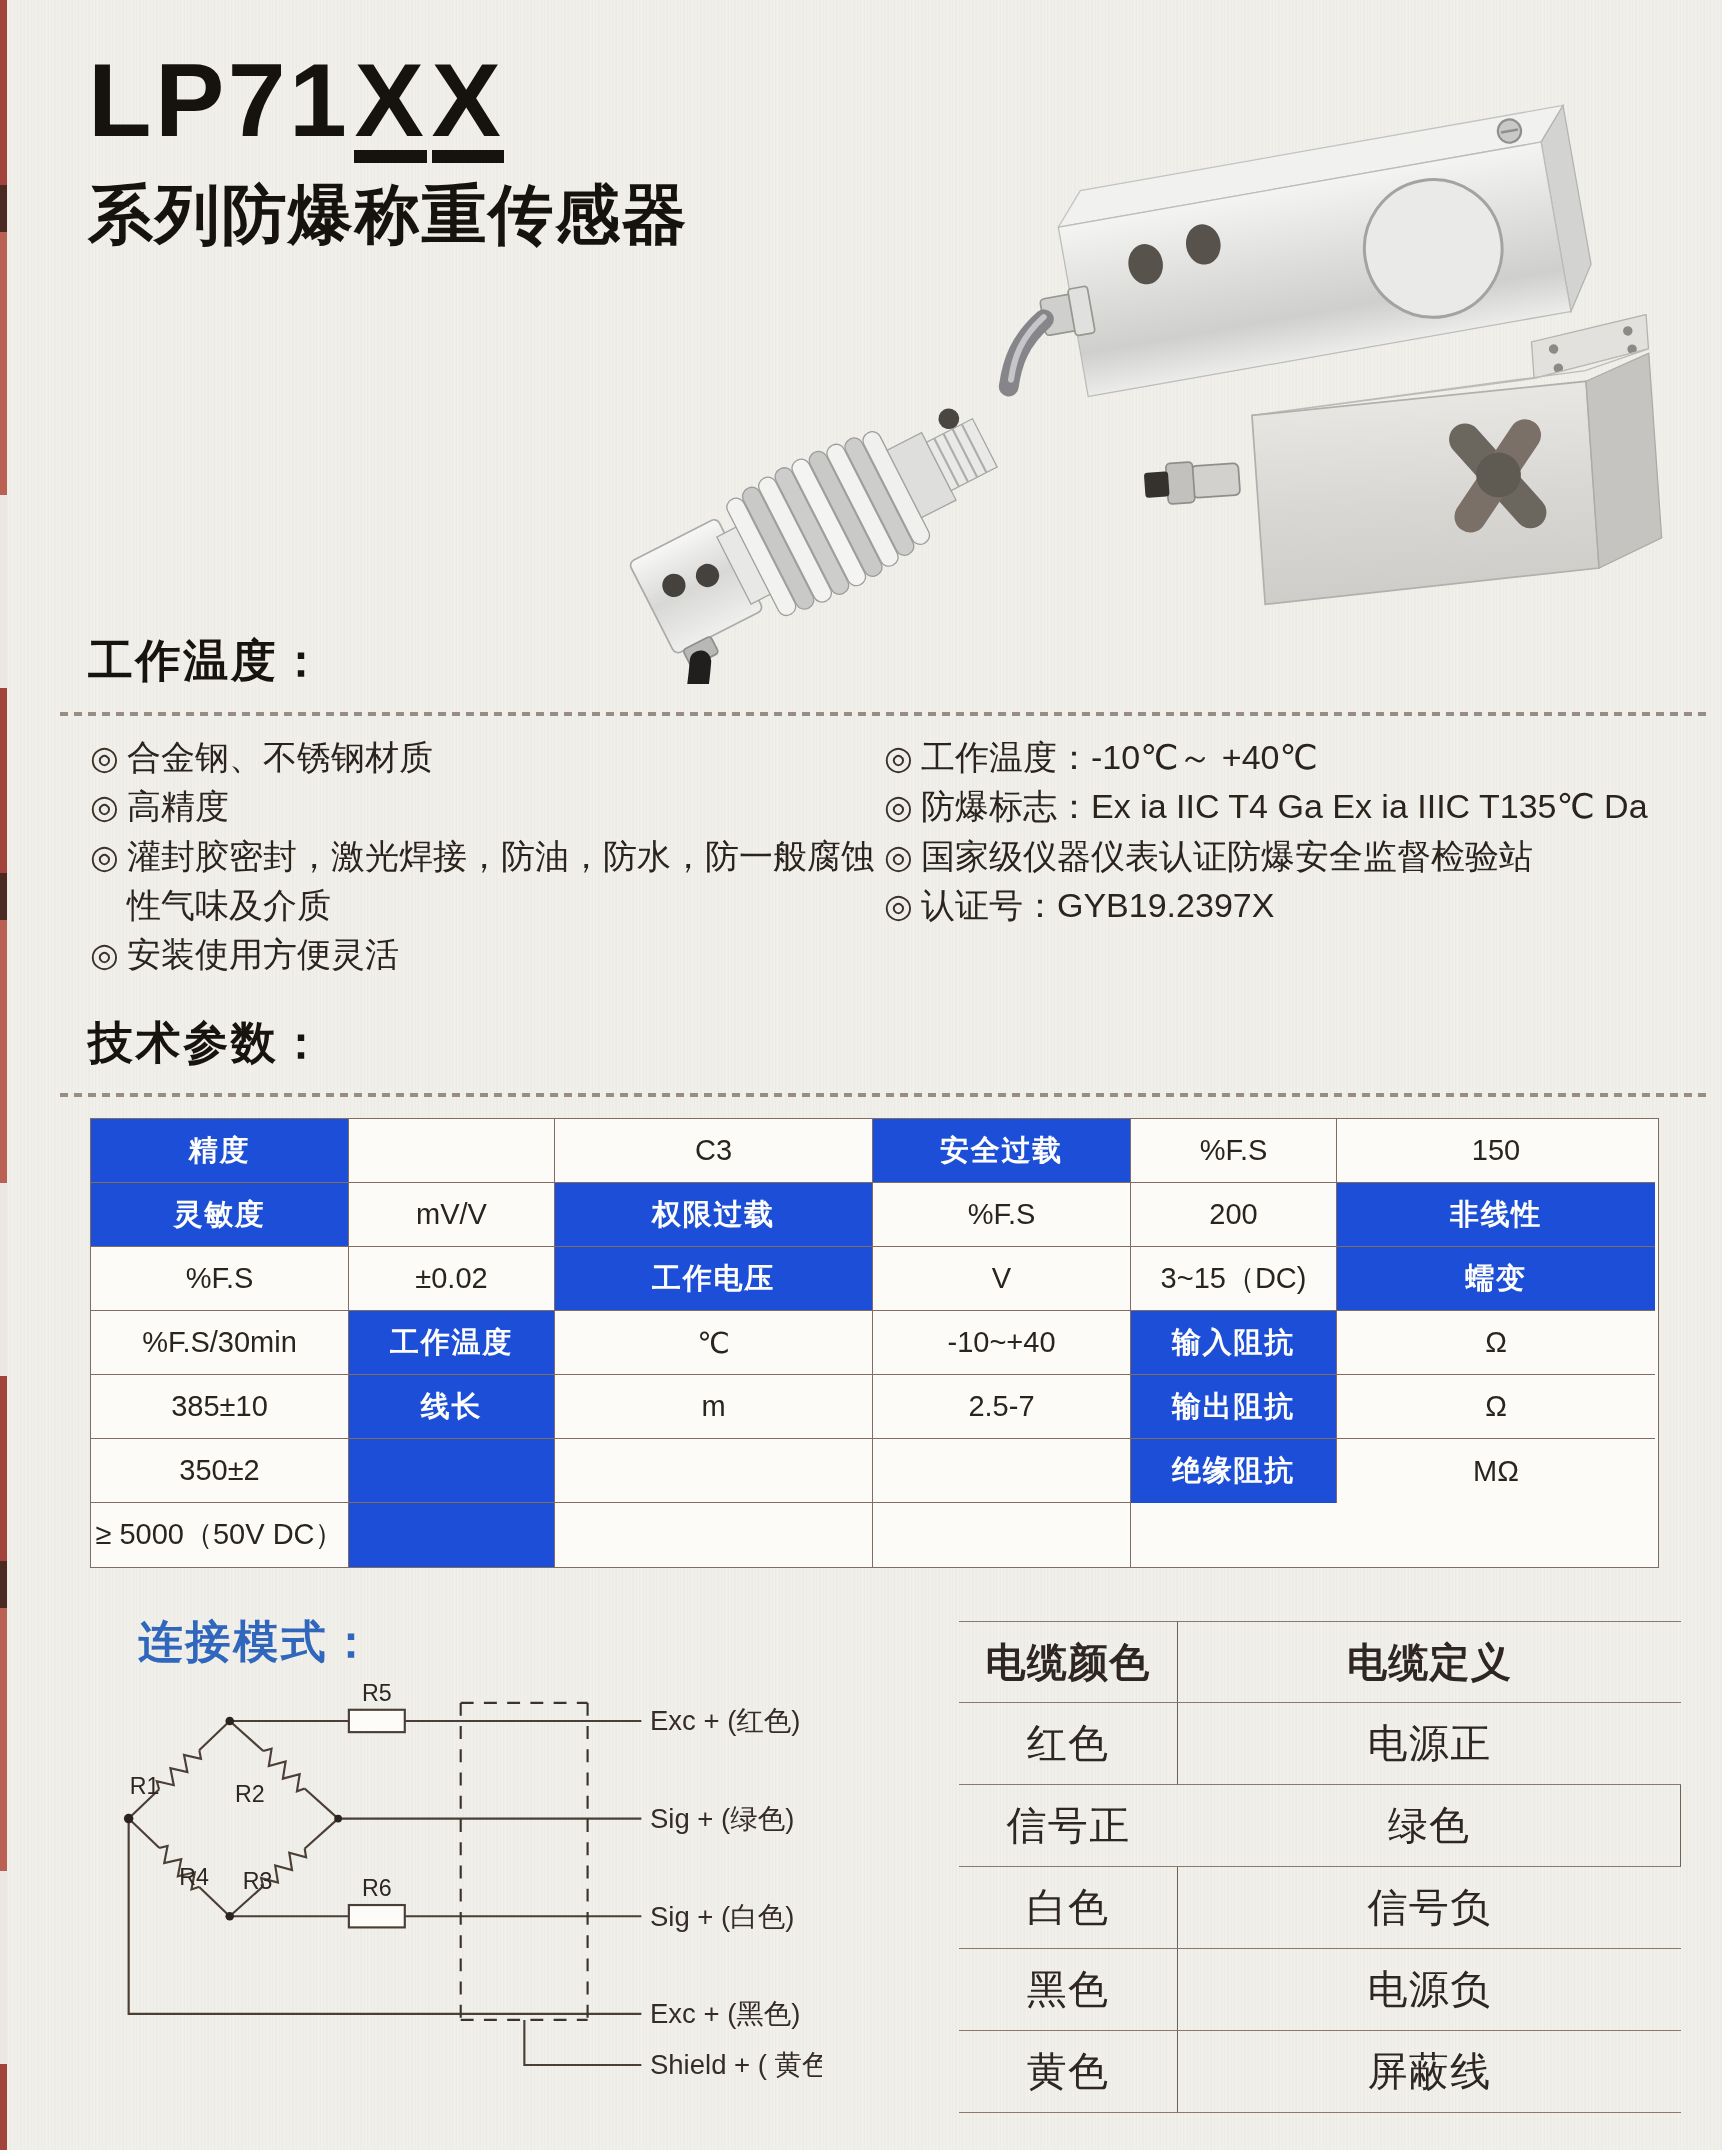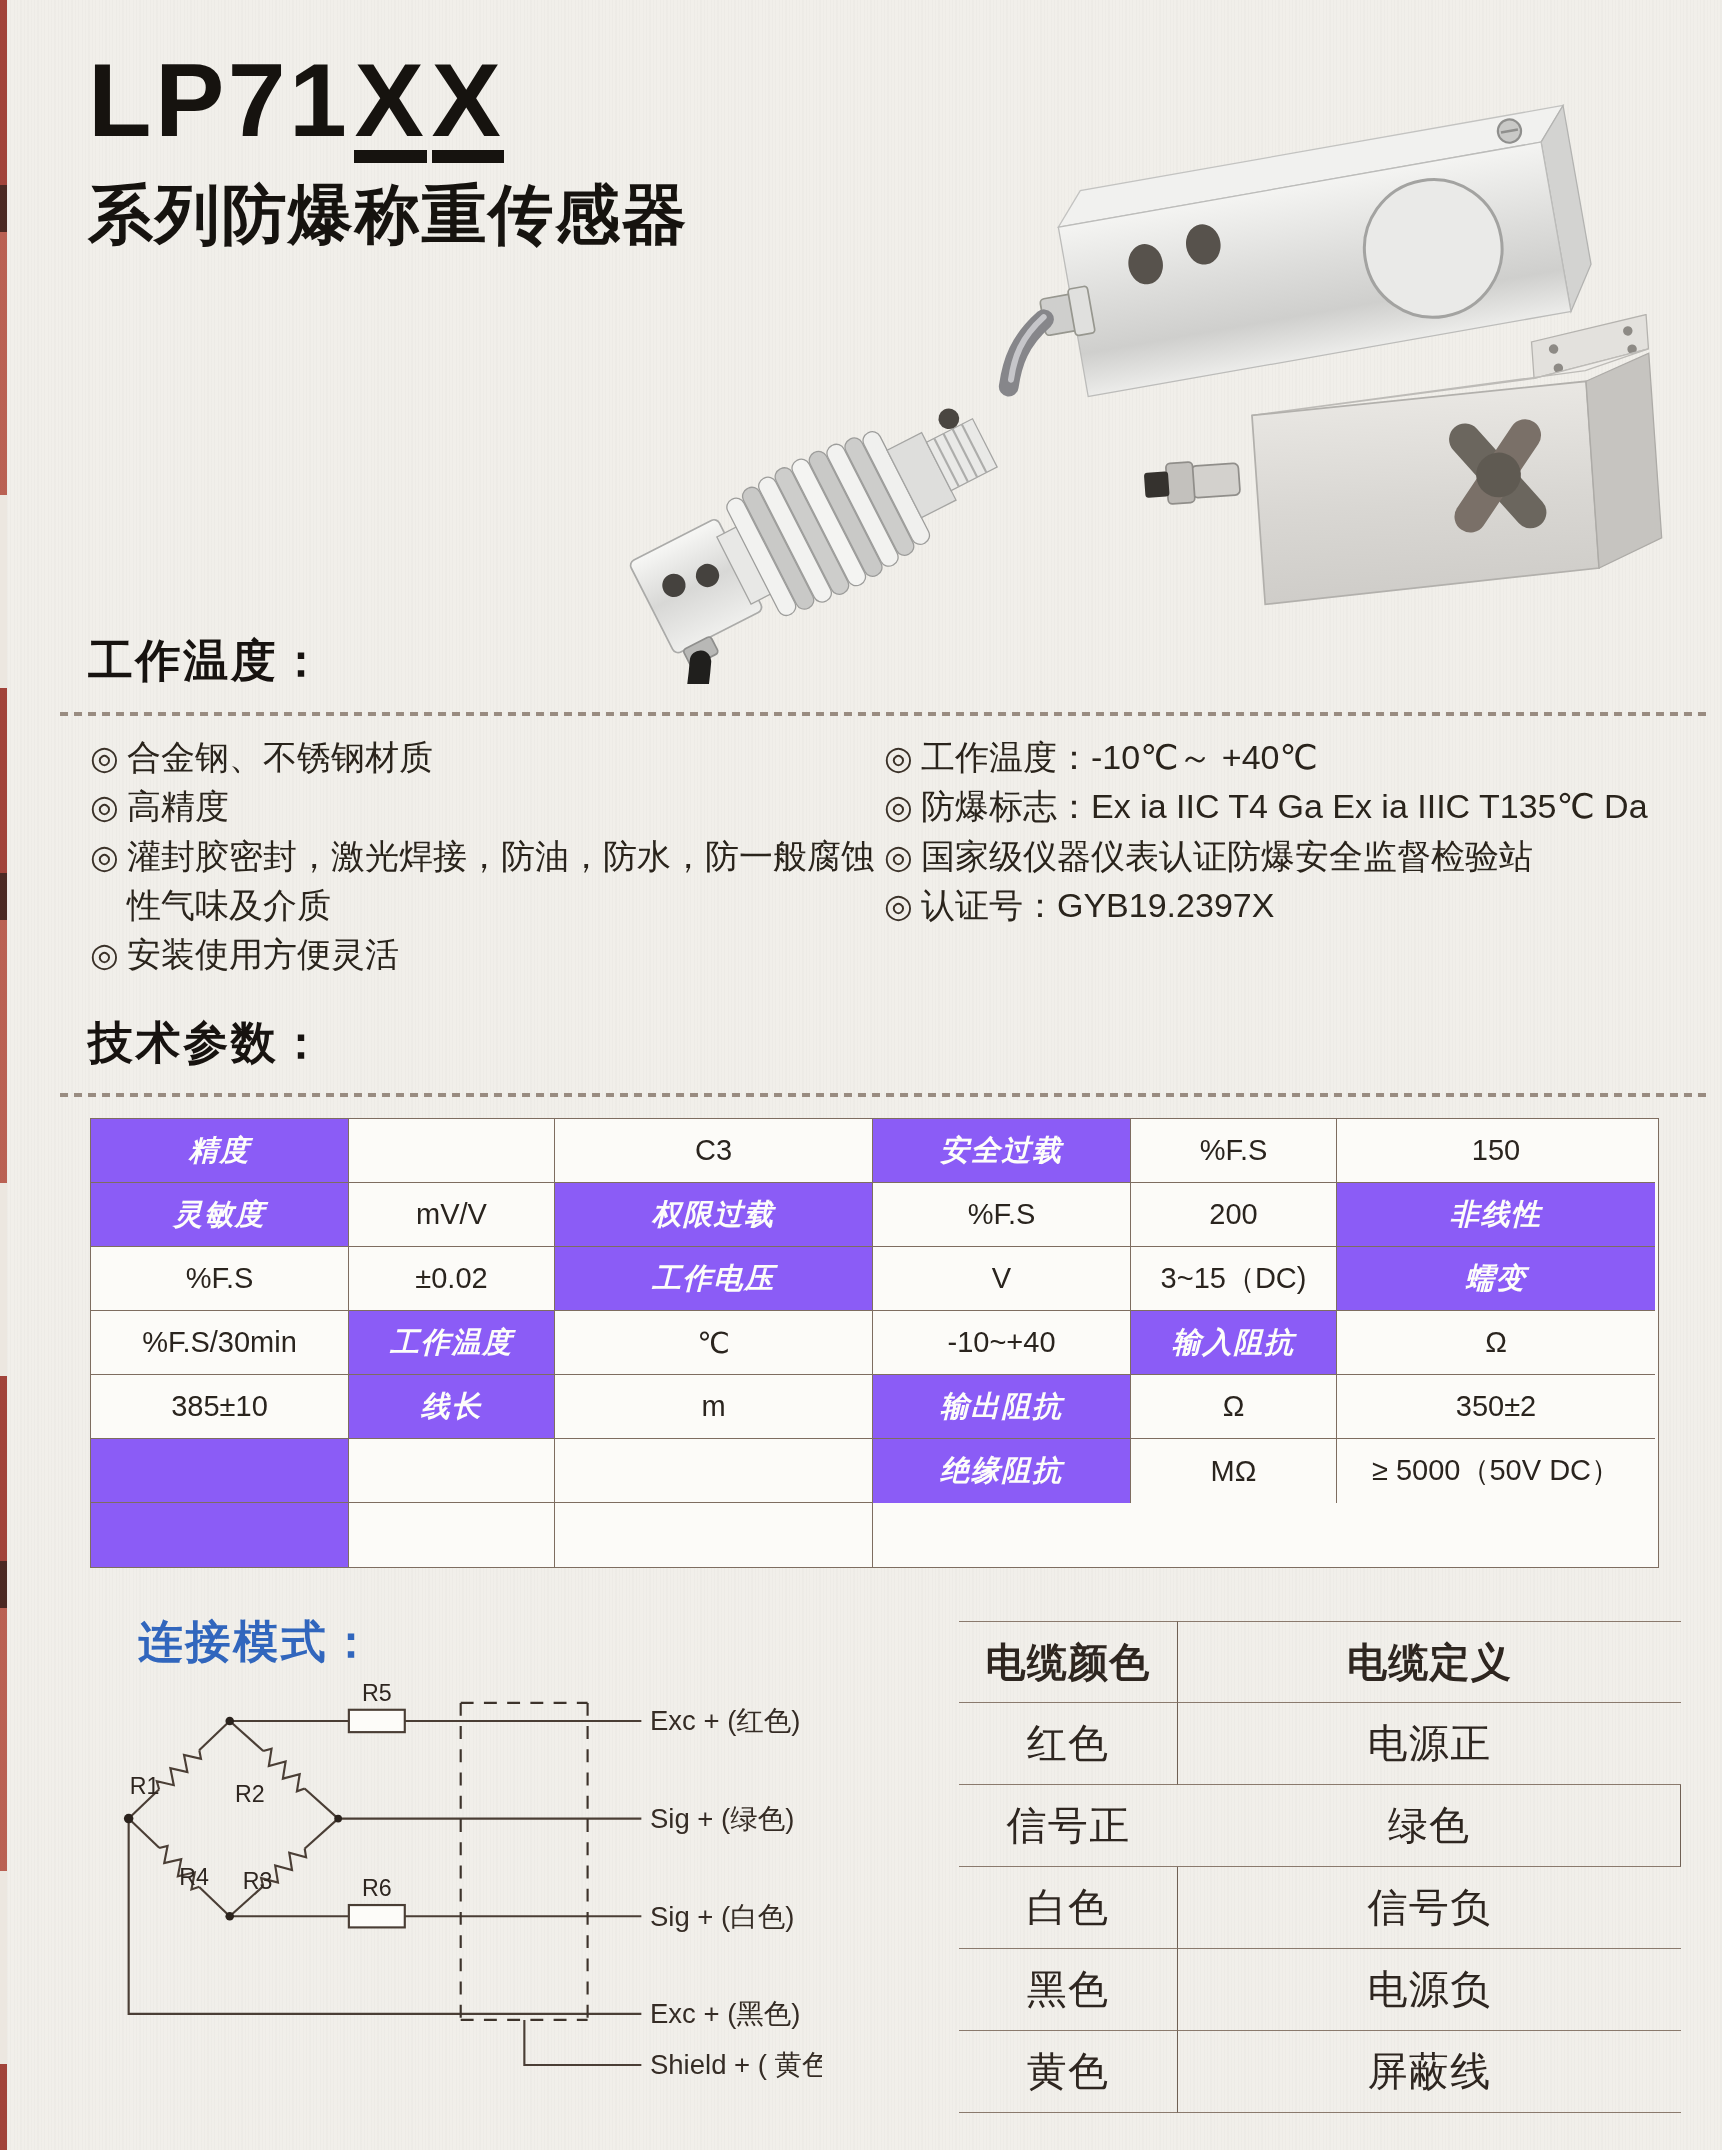--- a/index.html
+++ b/index.html
@@ -50,21 +50,21 @@
     border:1.7px solid #7e6d60;
     background:#fcfbf8;
   }
   .tech-grid .c {
     display:flex; align-items:center; justify-content:center;
     border-right:1.3px solid #7e6d60; border-bottom:1.3px solid #7e6d60;
     font-size:29px; color:#2a241e; white-space:nowrap;
   }
   .tech-grid .c:nth-child(6n) { border-right:none; }
   .tech-grid .c:nth-last-child(-n+6) { border-bottom:none; }
-  .tech-grid .lab { background:#8b5cf6; color:#fdfdfa; font-weight:600; letter-spacing:1.7px;font-style:italic; }
+  .tech-grid .lab { background:#1d4ed8; color:#fdfdfa; font-weight:600; letter-spacing:1.7px; }
 
   
   .cable-grid {
     left:959px; top:1621px; width:723px;
     display:grid;
     grid-template-columns:219px 503px;
     grid-auto-rows:82px;
   }
   .cable-grid .cc {
     display:flex; align-items:center; justify-content:center;
@@ -219,20 +219,21 @@
   <div class="c">%F.S/30min</div>
   <div class="c lab">工作温度</div>
   <div class="c">℃</div>
   <div class="c">-10~+40</div>
 
   <div class="c lab">输入阻抗</div>
   <div class="c">Ω</div>
   <div class="c">385±10</div>
   <div class="c lab">线长</div>
   <div class="c">m</div>
+  <div class="c">2.5-7</div>
 
   <div class="c lab">输出阻抗</div>
   <div class="c">Ω</div>
   <div class="c">350±2</div>
   <div class="c lab"></div>
   <div class="c"></div>
   <div class="c"></div>
 
   <div class="c lab">绝缘阻抗</div>
   <div class="c">MΩ</div>

